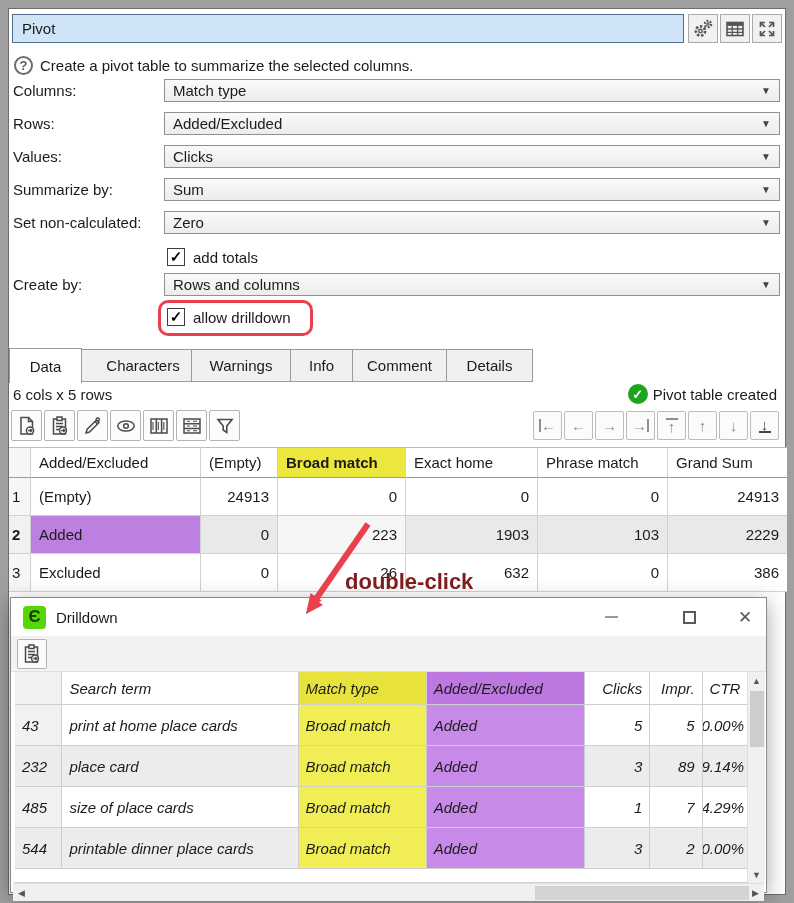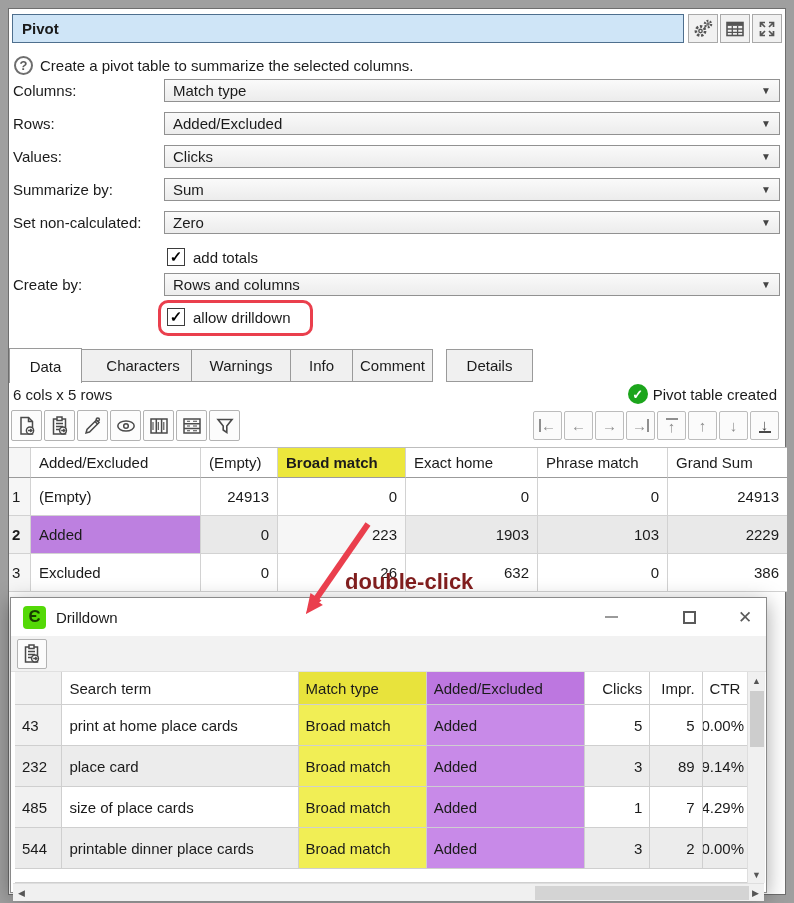--- a/index.html
+++ b/index.html
@@ -6,21 +6,21 @@
   body { font-family:"Liberation Sans", sans-serif; }
   .screen { position:relative; width:794px; height:903px; background:#9f9f9f; overflow:hidden;
             font-size:15px; color:#1b1b1b; }
   .pane { position:absolute; left:8px; top:8px; width:778px; height:887px; background:#fff;
           border:1px solid #6e6e6e; }
   .abs { position:absolute; }
 
   
   .titlebar { left:3px; top:5px; width:672px; height:29px; background:#cfe5f7;
               border:1px solid #4e6f8e; display:flex; align-items:center; padding-left:9px;
-              font-weight:bold; }
+              font-weight:normal; }
   .tb-btn { top:5px; width:30px; height:29px; border:1px solid #a9a9a9; background:#f1f1f1;
             display:flex; align-items:center; justify-content:center; cursor:pointer; }
 
   
   .help { left:5px; top:47px; display:flex; align-items:center; gap:7px; }
   .help-icon { width:19px; height:19px; border:2px solid #6e6e6e; border-radius:50%;
                color:#5c5c5c; font-size:13px; font-weight:bold; display:flex; align-items:center;
                justify-content:center; }
 
   
@@ -88,21 +88,21 @@
              font-weight:bold; font-size:17px; display:flex; align-items:center; justify-content:center; }
   .dd-ctrl { top:0; width:44px; height:38px; display:flex; align-items:center; justify-content:center;
              color:#5a5a5a; cursor:pointer; }
   .min-line { width:13px; height:2px; background:#9a9a9a; }
   .max-box { width:13px; height:13px; border:2px solid #5a5a5a; }
   .dd-toolbar { left:0; top:38px; width:100%; height:36px; background:#f2f2f2;
                 border-bottom:1px solid #e0e0e0; display:flex; align-items:center; padding-left:6px; }
   .dd-copy { width:30px; height:30px; border:1px solid #b3b3b3; border-radius:2px; background:#fbfbfb;
              display:flex; align-items:center; justify-content:center; cursor:pointer; }
   .dd-tablewrap { left:4px; top:74px; width:733px; overflow:hidden; }
-  .drow { display:flex; }
+  .drow { display:flex;font-style:italic; }
   .dcell { border-right:1px solid #cfcfcf; border-bottom:1px solid #cfcfcf; display:flex;
            align-items:center; padding:0 7px; height:41px; background:#fff; overflow:hidden;
            white-space:nowrap; }
   .dhead .dcell { height:33px; }
   .d0 { width:48px; background:#f1f1f1; }
   .d1 { width:240px; } .d2 { width:130px; } .d3 { width:161px; }
   .d4 { width:66px; justify-content:flex-end; }
   .d5 { width:53px; justify-content:flex-end; }
   .d6 { width:46px; justify-content:flex-end; padding-right:3px; }
   .dalt .dcell { background:#ececec; }
@@ -221,21 +221,21 @@
       </div>
     <div class="abs tab" style="left:72px; width:124px;">
       <span>Characters</span>
       </div>
     <div class="abs tab" style="left:182px; width:100px;">
       <span>Warnings</span>
       </div>
     <div class="abs tab" style="left:281px; width:63px;">
       <span>Info</span>
       </div>
-    <div class="abs tab" style="left:343px; width:81px;">
+    <div class="abs tab" style="left:343px; width:95px;">
       <span>Comment</span>
       </div>
     <div class="abs tab" style="left:437px; width:87px;">
       <span>Details</span>
       </div>
 
     <div class="abs status-left">6 cols x 5 rows</div>
     <div class="abs status-right">
       <span class="ok-circle">✓</span>
       <span>Pivot table created</span>

